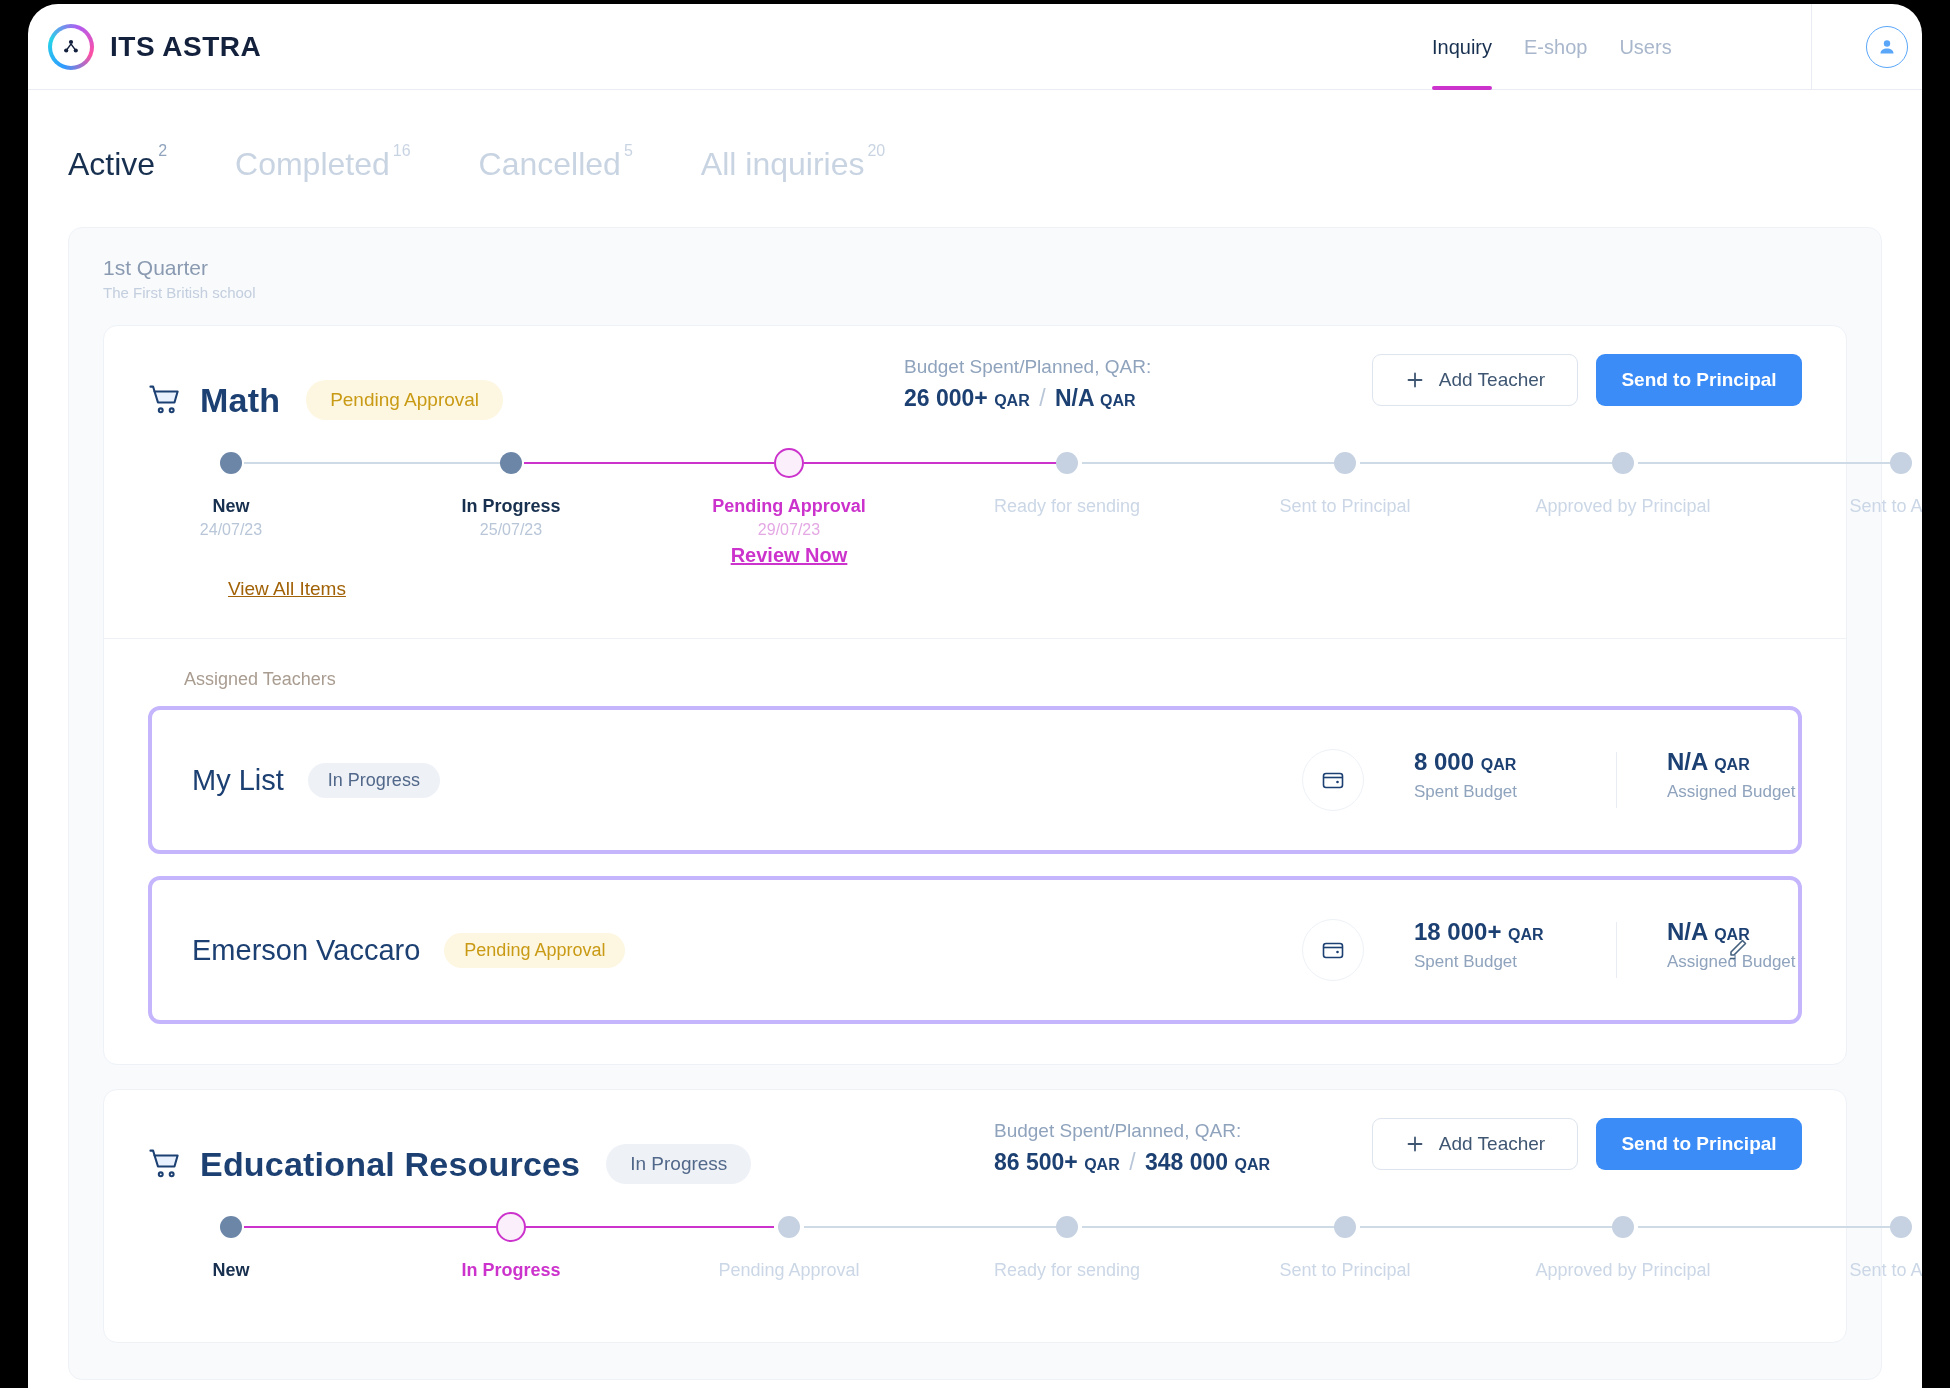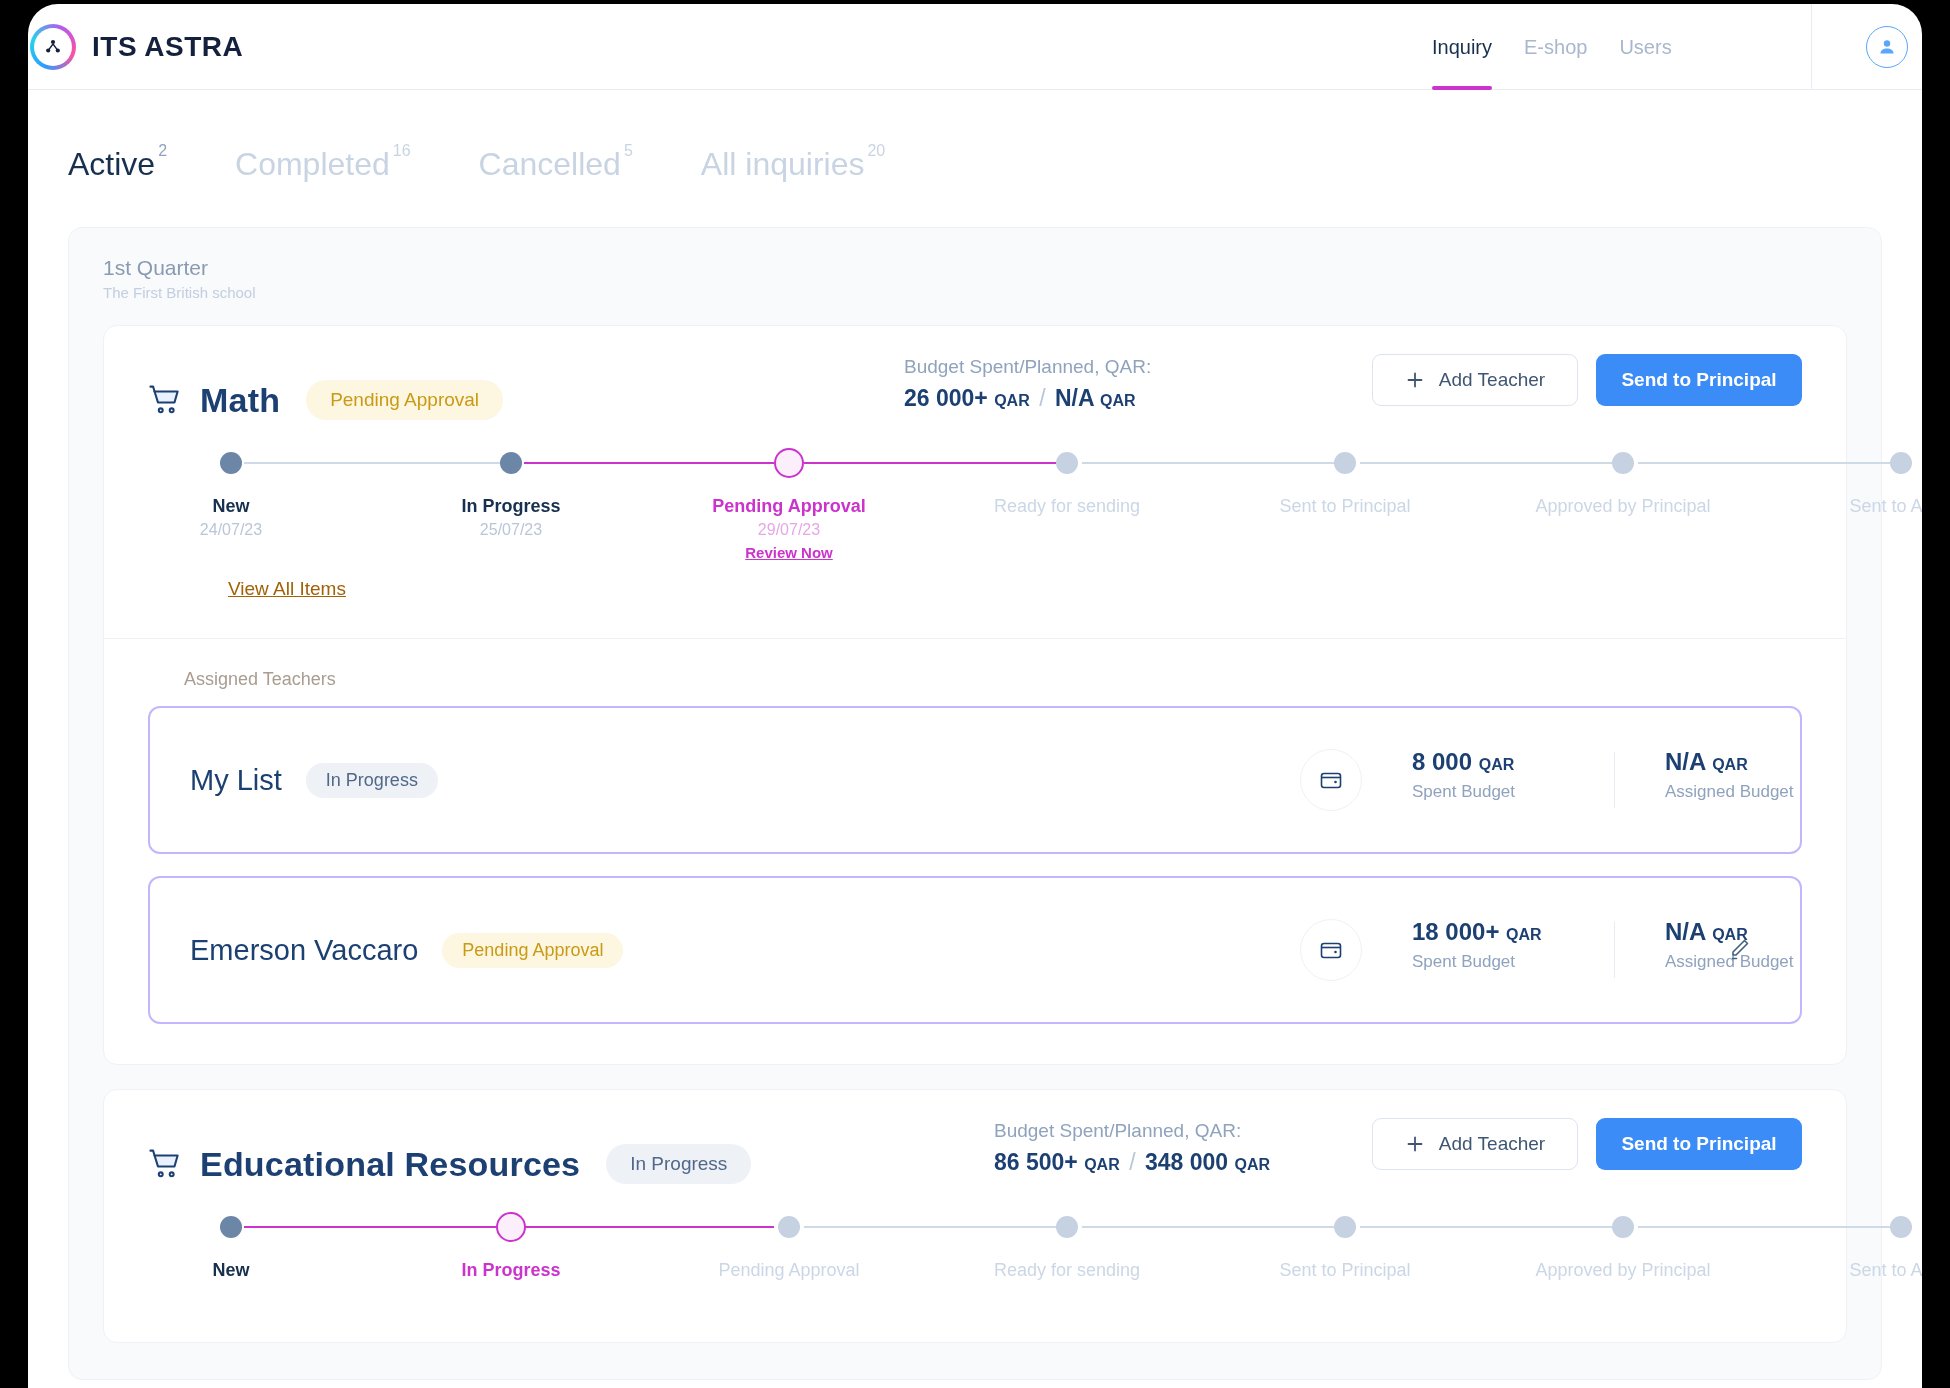--- a/index.html
+++ b/index.html
@@ -20,21 +20,21 @@
   }
 
   
   .topbar {
     height: 86px;
     display: flex;
     align-items: center;
     border-bottom: 1px solid #e9edf3;
     position: relative;
   }
-  .brand { display: flex; align-items: center; gap: 16px; padding-left: 2px; }
+  .brand { display: flex; align-items: center; gap: 16px; padding-left: 20px; }
   .logo-mark {
     width: 46px; height: 46px; border-radius: 50%;
     background: conic-gradient(from 200deg, #2e9bff, #27d3e8, #b05cf0, #ff4fa3, #2e9bff);
     display: flex; align-items: center; justify-content: center;
   }
   .logo-mark-inner {
     width: 38px; height: 38px; border-radius: 50%;
     background: #fff;
     display: flex; align-items: center; justify-content: center;
   }
@@ -148,39 +148,39 @@
     border: 2px solid #cc33cc;
   }
   .dot.todo { background: #c6d2e2; }
   .step-label { font-size: 18px; margin-top: 18px; white-space: nowrap; }
   .step-label.done { color: #18304f; font-weight: bold; }
   .step-label.current { color: #cc33cc; font-weight: bold; }
   .step-label.todo { color: #cbd7e6; }
   .step-date { font-size: 16px; color: #b8c6d8; margin-top: 4px; }
   .step-date.current { color: #e4a8e4; }
   .step-link {
-    font-size: 15px; color: #cc33cc; font-weight: bold;
+    font-size: 20px; color: #cc33cc; font-weight: bold;
     text-decoration: underline; margin-top: 5px; cursor: pointer;
   }
   .seg { position: absolute; top: 14px; height: 2px; }
   .seg.grey { background: #cfdae7; }
   .seg.pink { background: #cc33cc; }
 
   .view-all {
     font-size: 19px; color: #a16207; text-decoration: underline;
     margin: 0 0 0 124px; display: inline-block; cursor: pointer;
   }
   .card-div { height: 1px; background: #eef2f7; margin-top: 38px; }
 
   
   .teachers { padding: 30px 44px 40px 44px; }
   .teachers-label { font-size: 18px; color: #a99c90; margin-bottom: 16px; margin-left: 36px; }
   .trow {
     position: relative;
-    border: 2px solid #c4b5fd; border-radius: 12px;
+    border: 4px solid #c4b5fd; border-radius: 12px;
     height: 148px; display: flex; align-items: center;
     padding: 0 40px; margin-bottom: 22px; background: #fff;
   }
   .trow:last-child { margin-bottom: 0; }
   .tname { font-size: 29px; color: #1d4073; }
   .tpill { margin-left: 24px; padding: 7px 20px; border-radius: 30px; font-size: 18px; }
   .tpill.prog { background: #eef1f6; color: #51688a; }
   .tpill.warn { background: #fdf6e0; color: #c99a14; }
   .wallet {
     position: absolute; left: 1150px; top: 50%; margin-top: -31px;

